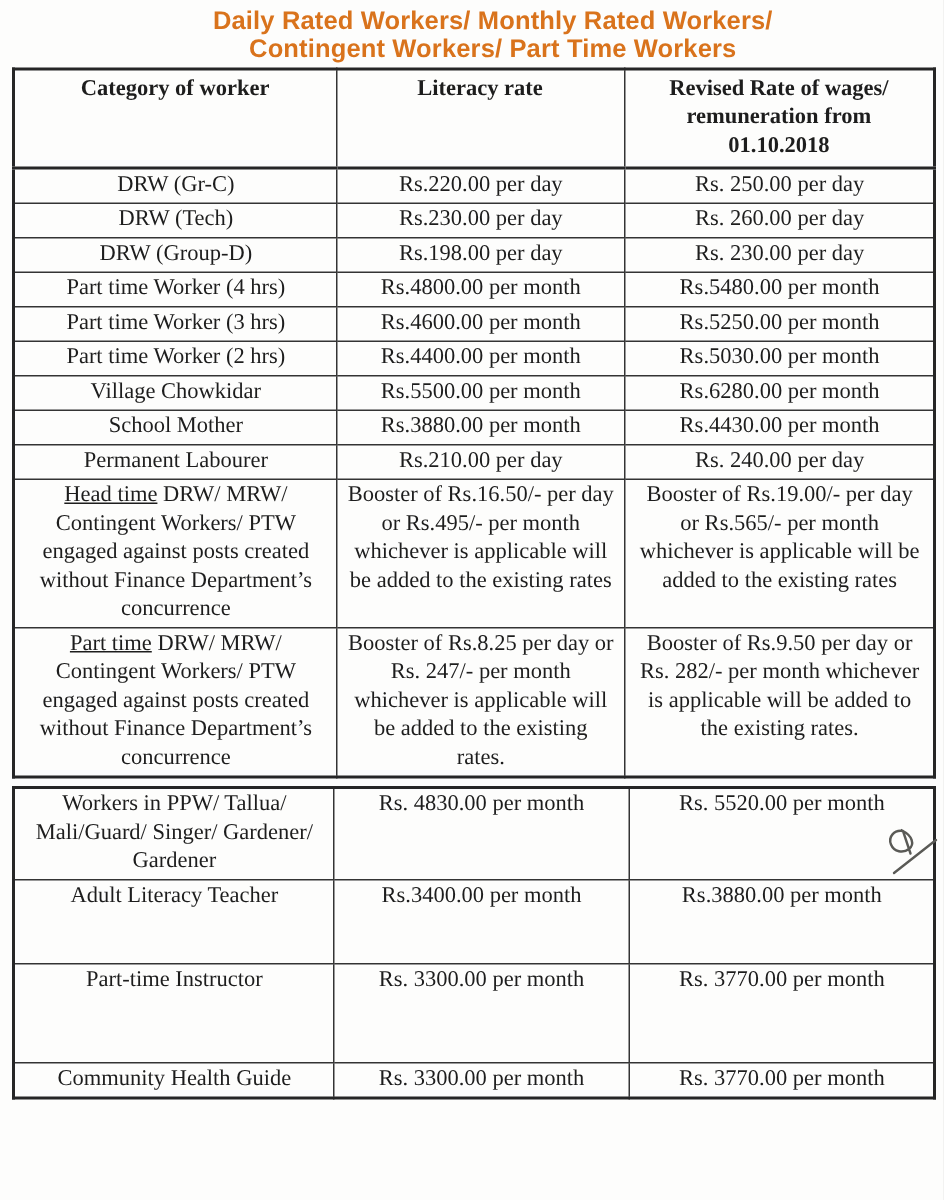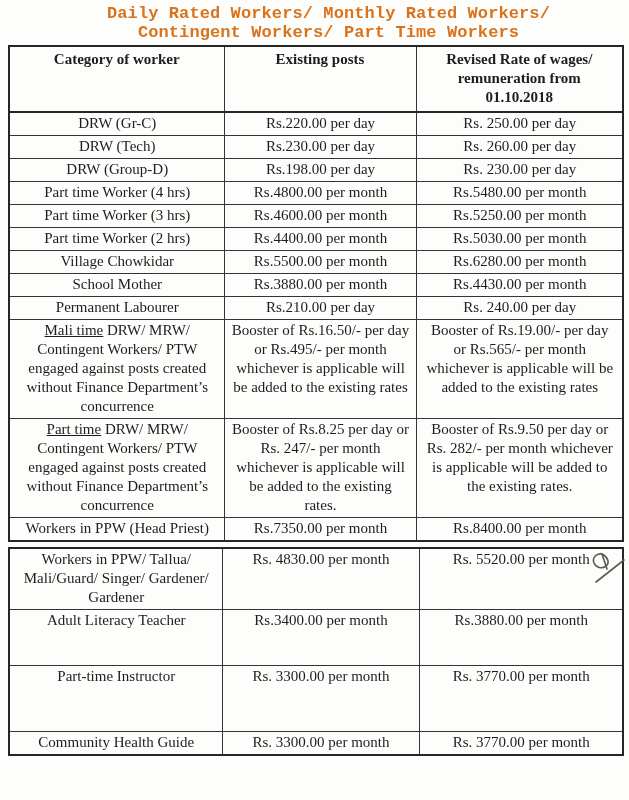--- a/index.html
+++ b/index.html
@@ -3,21 +3,21 @@
 <meta charset="utf-8">
 <style>
   html, body { margin:0; padding:0; background:#e9e9e9; }
   .page {
     width:629px; height:800px; background:#fdfdfc; position:relative; overflow:hidden;
     font-family:"Liberation Serif", serif; color:#1d1d1d; margin:0 auto;
     box-sizing:border-box;
   }
   .title {
     margin:4px 0 3px; text-align:center;
-    font-family:Liberation Mono, monospace; font-weight:700;
+    font-family:Liberation Sans, sans-serif; font-weight:700;
     font-size:17px; line-height:1.12; letter-spacing:0.1px;padding-left:28px;
   }
   table.wage-table {
     border-collapse:collapse; table-layout:fixed;
     width:614px; margin-left:8px;
     border:2px solid #262626;
   }
   #table1 { margin-top:2px; }
   #table2 { margin-top:5px; }
   .wage-table th, .wage-table td {
@@ -55,21 +55,21 @@
         <col style="width:215px">
         <col style="width:192px">
         <col style="width:207px">
       </colgroup>
     <thead>
       <tr>
         <th>
           <div class="hc">Category of worker</div>
         </th>
         <th>
-          <div class="hc">Existing posts</div>
+          <div class="hc">Literacy rate</div>
         </th>
         <th>
           <div class="hc hc3">Revised Rate of wages/ remuneration from 01.10.2018</div>
         </th>
       </tr>
     </thead>
     <tbody id="tbody1">
         <tr>
           <td>DRW (Gr-C)</td>
           <td>Rs.220.00 per day</td>
@@ -109,33 +109,28 @@
           <td>School Mother</td>
           <td>Rs.3880.00 per month</td>
           <td>Rs.4430.00 per month</td>
         </tr>
         <tr>
           <td>Permanent Labourer</td>
           <td>Rs.210.00 per day</td>
           <td>Rs. 240.00 per day</td>
         </tr>
         <tr>
-          <td><span class="ul">Mali time</span><span> DRW/ MRW/ Contingent Workers/ PTW engaged against posts created without Finance Department’s concurrence</span></td>
+          <td><span class="ul">Head time</span><span> DRW/ MRW/ Contingent Workers/ PTW engaged against posts created without Finance Department’s concurrence</span></td>
           <td>Booster of Rs.16.50/- per day or Rs.495/- per month whichever is applicable will be added to the existing rates</td>
           <td>Booster of Rs.19.00/- per day or Rs.565/- per month whichever is applicable will be added to the existing rates</td>
         </tr>
         <tr>
           <td><span class="ul">Part time</span><span> DRW/ MRW/ Contingent Workers/ PTW engaged against posts created without Finance Department’s concurrence</span></td>
           <td>Booster of Rs.8.25 per day or Rs. 247/- per month whichever is applicable will be added to the existing rates.</td>
           <td>Booster of Rs.9.50 per day or Rs. 282/- per month whichever is applicable will be added to the existing rates.</td>
-        </tr>
-        <tr>
-          <td>Workers in PPW (Head Priest)</td>
-          <td>Rs.7350.00 per month</td>
-          <td>Rs.8400.00 per month</td>
         </tr>
       </tbody>
   </table>
 
   <table class="wage-table" id="table2">
     <colgroup>
         <col style="width:213px">
         <col style="width:197px">
         <col style="width:204px">
       </colgroup>

